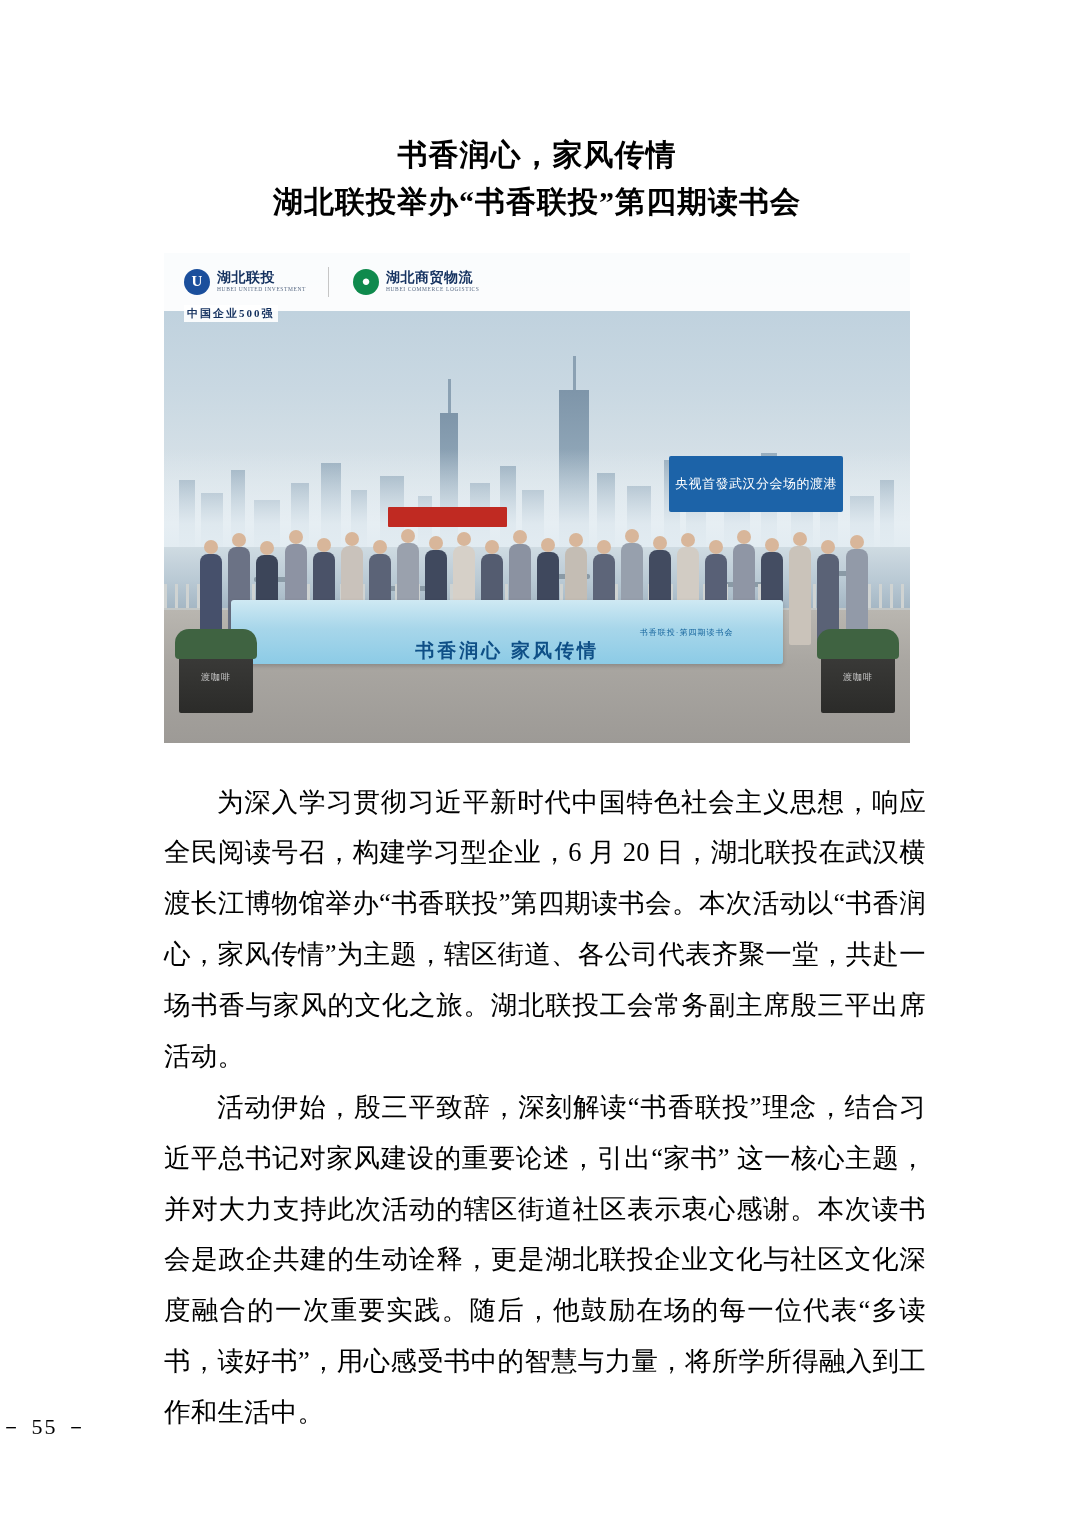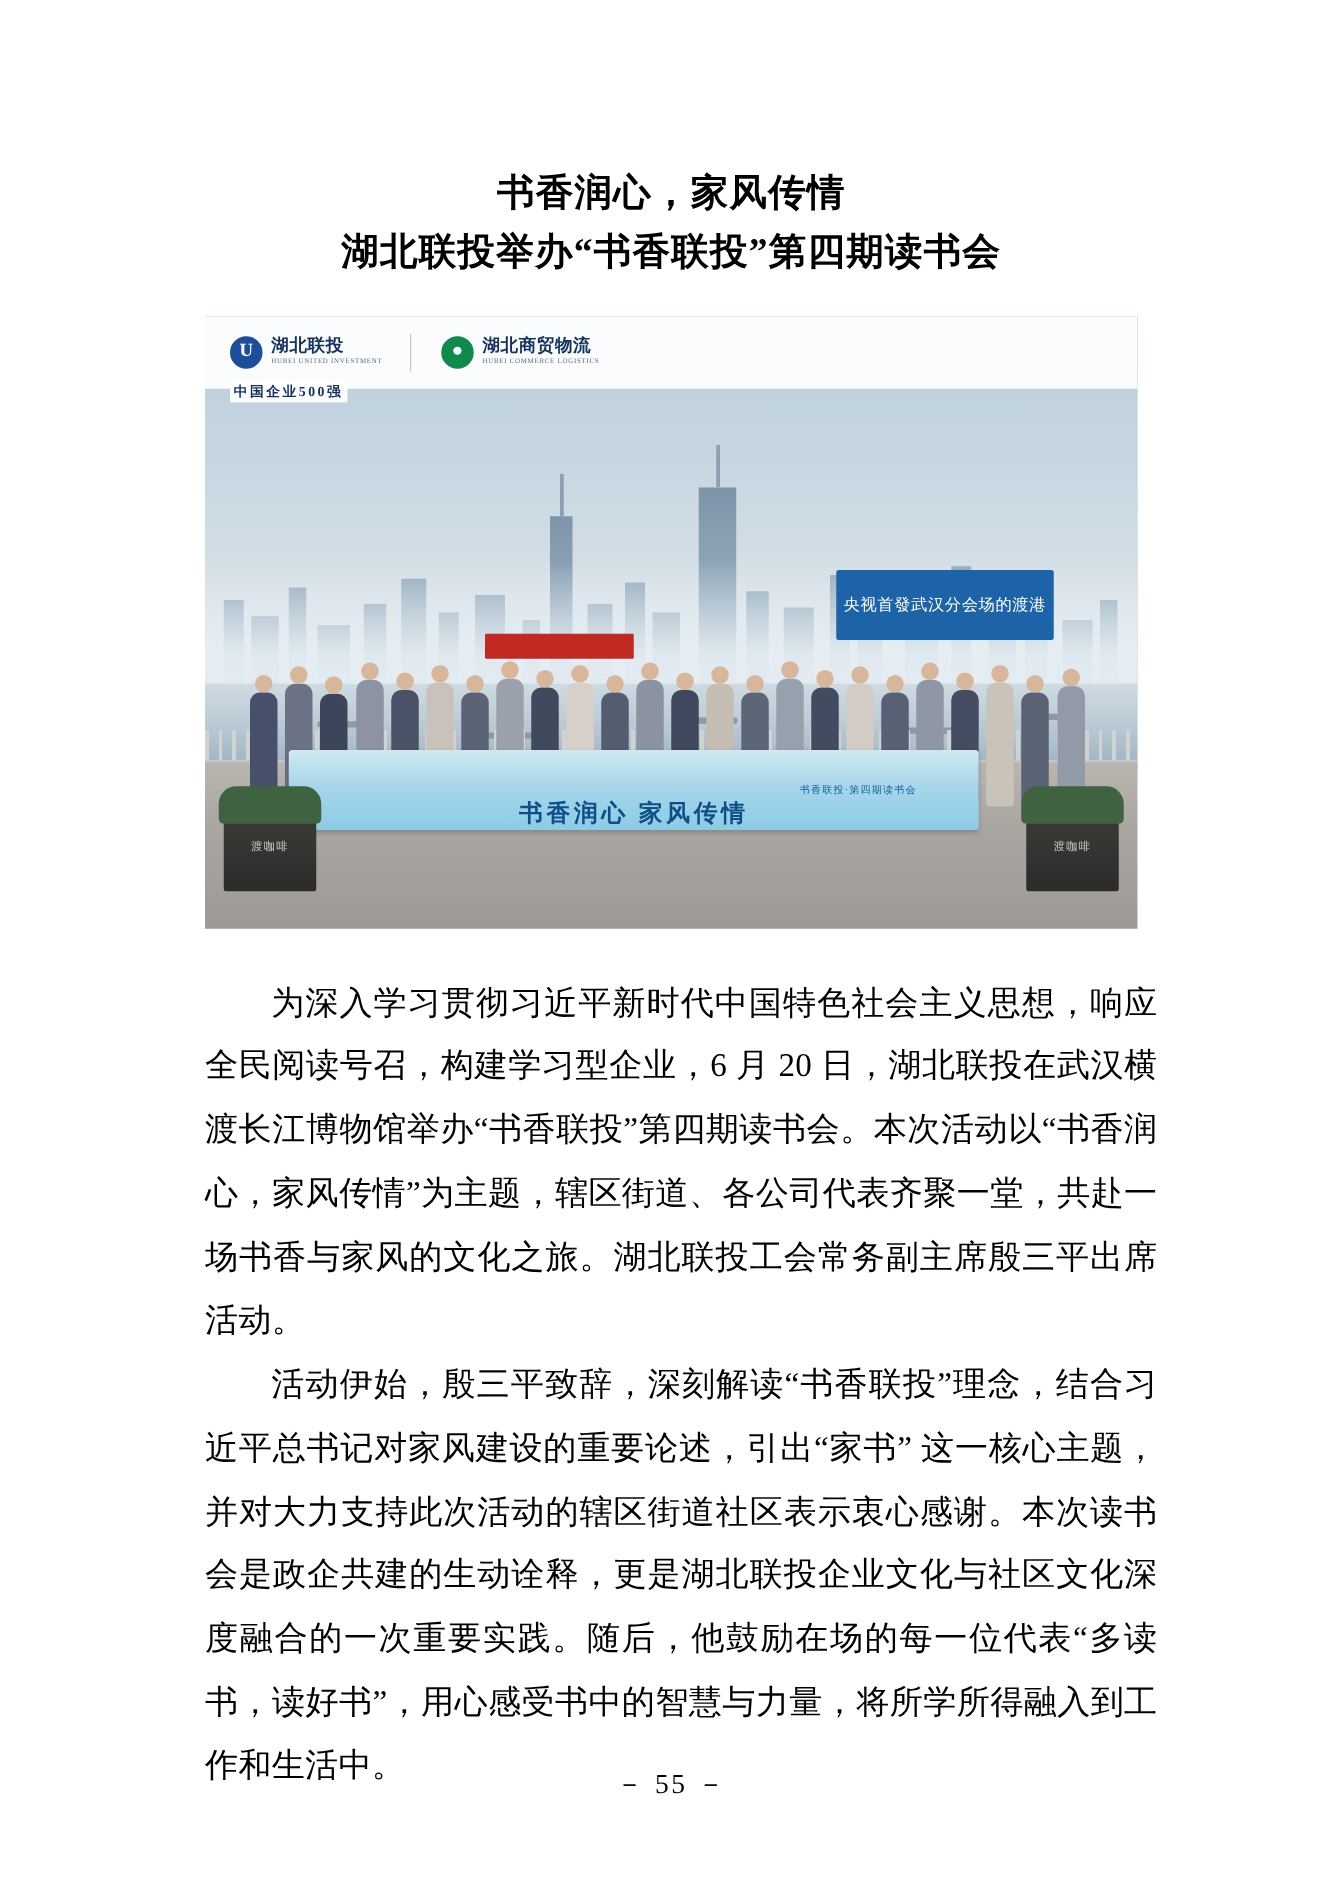--- a/index.html
+++ b/index.html
@@ -309,21 +309,20 @@
   .body-text p {
     margin: 0 0 0 16px;
     text-indent: 2em;
   }
   
   .footer {
     position: absolute;
     left: 0;
     top: 1412px;
     width: 1074px;
-    text-align: center;
     font-size: 22px;
     letter-spacing: 2px;
   }
 </style>
 </head>
 <body>
 
 <div class="page">
   <div class="content">
 

